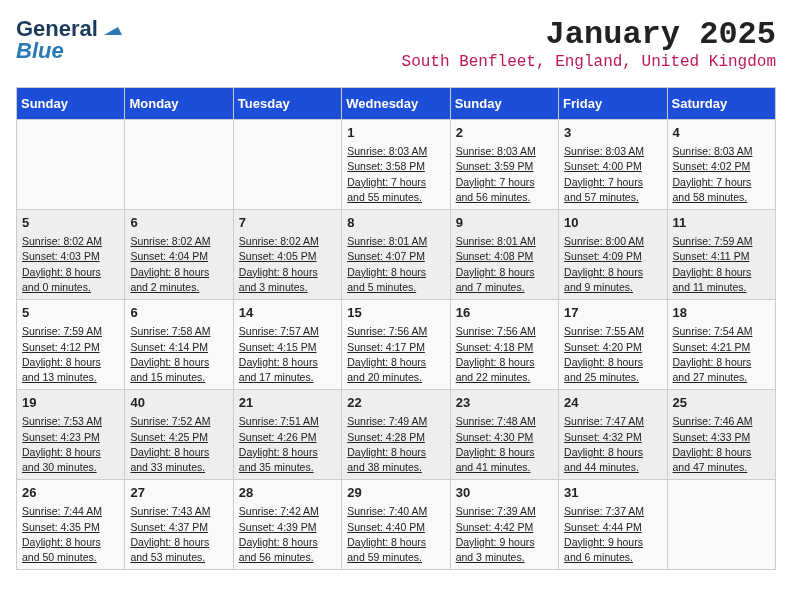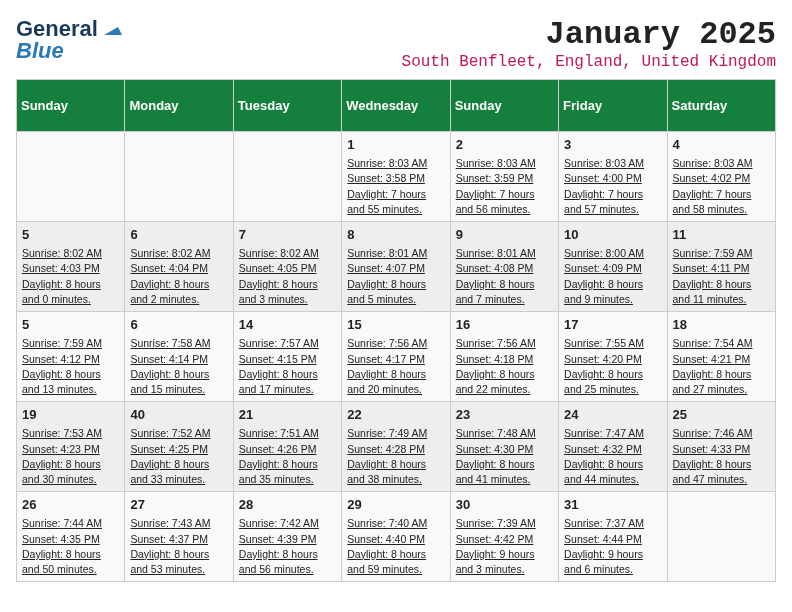--- a/index.html
+++ b/index.html
@@ -7,21 +7,21 @@
       font-family: Arial, sans-serif;
       background: #fff;
       width: 792px;
       min-height: 612px;
       padding: 16px;
     }
     .header-area {
       display: flex;
       align-items: flex-start;
       justify-content: space-between;
-      margin-bottom: 8px;
+      margin-bottom: 16px;
       gap: 35px;
     }
     .logo {
       display: flex;
       flex-direction: column;
       align-items: flex-start;
     }
     .title-area {
       text-align: right;
       font-family: Liberation Mono, monospace;
@@ -35,23 +35,23 @@
       font-size: 16px;
       color: #be185d;
       font-weight: normal;
     }
     .calendar {
       width: 100%;
       border-collapse: collapse;
       font-size: 11px;
     }
     .calendar thead tr th {
-      background-color: #15803d;
+      background-color: #1d4ed8;
       color: #fff;
-      padding: 18px 4px;
+      padding: 8px 4px;
       text-align: left;
       font-size: 13px;
       font-weight: bold;
       border: 1px solid #ccc;
     }
     .calendar tbody tr td {
       border: 1px solid #ccc;
       vertical-align: top;
       padding: 4px 5px;
       min-height: 80px;

